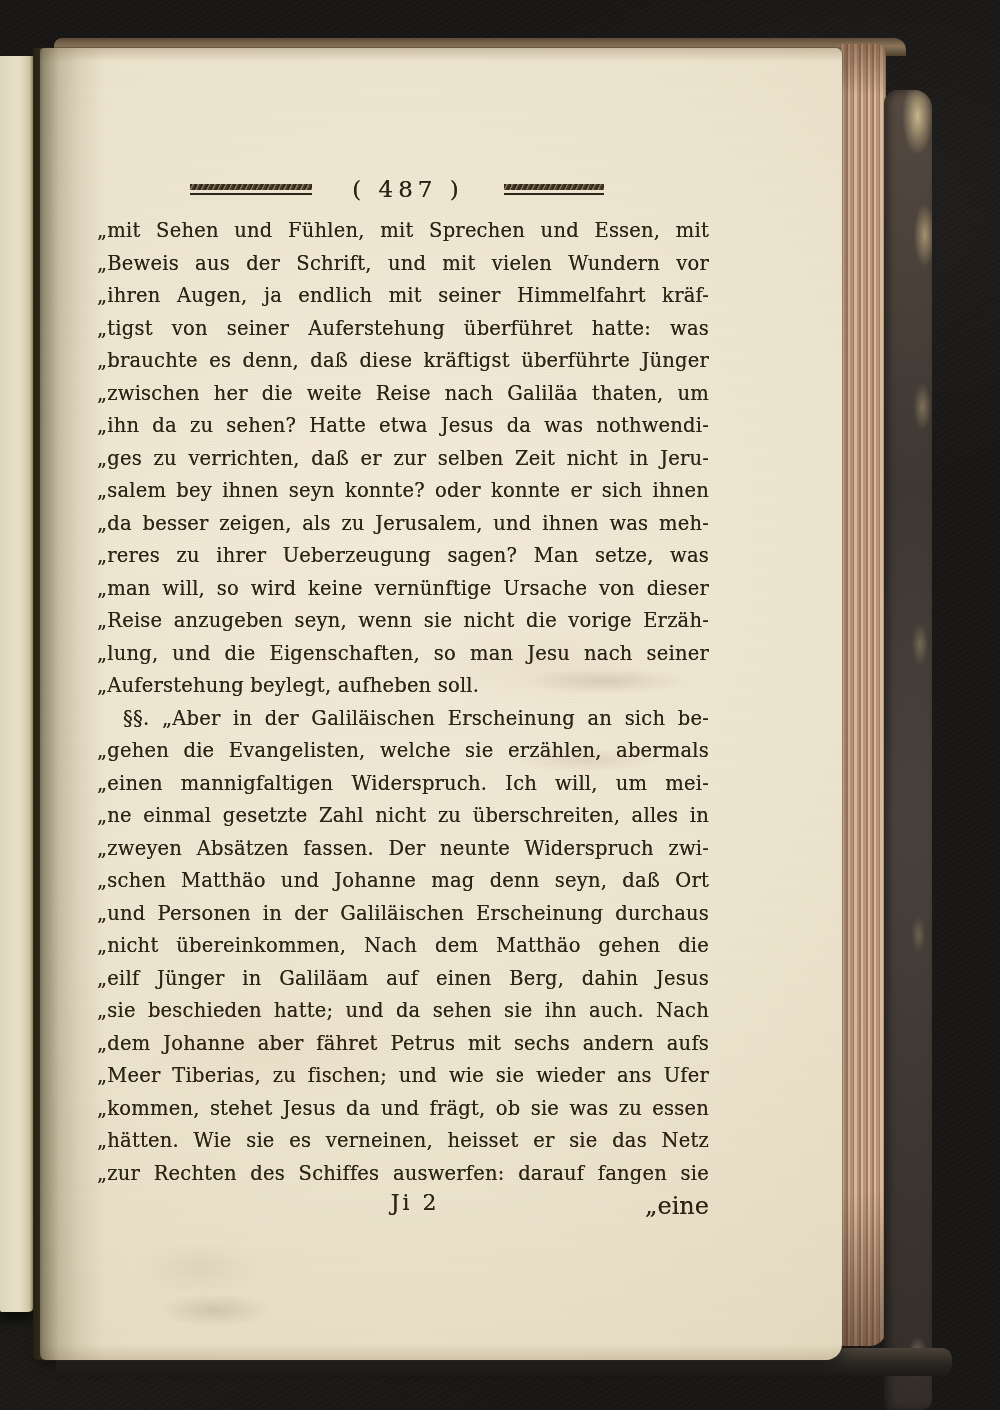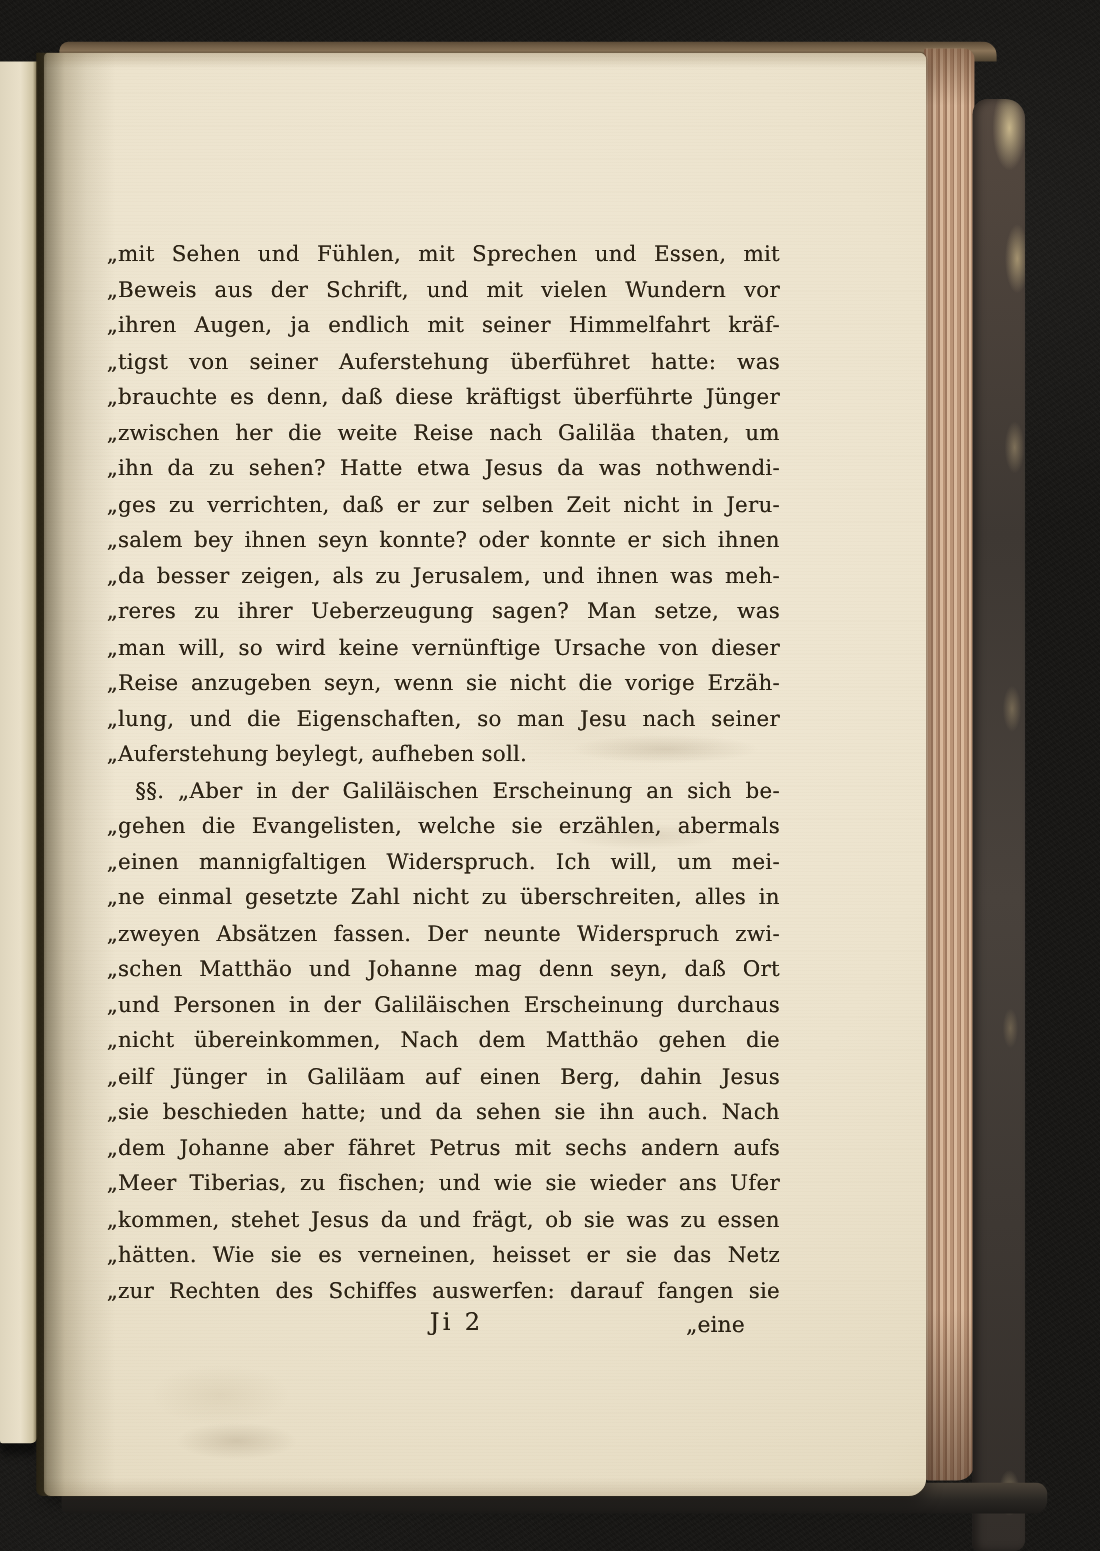--- a/index.html
+++ b/index.html
@@ -136,35 +136,40 @@
   
   .footer {
     position:absolute; left:57px; top:1142px; width:612px; height:36px;
     color:#2c2315; font-size:21px;
     text-shadow:0 0 0.6px rgba(44,35,21,0.75);
   }
   .signature {
     position:absolute; left:50%; transform:translateX(-58%);
     letter-spacing:3px; font-size:22px;margin-left:16px;
   }
-  .catchword { position:absolute; right:32px; top:2px; font-size:20px; }
+  .catchword { position:absolute; right:0; top:2px; font-size:24px; }
 </style>
 </head>
 <body>
 
 <div class="scene">
 
   <div class="top-edge"></div>
   <div class="prev-page"></div>
   <div class="fore-edge"></div>
   <div class="cover-edge"></div>
   <div class="bottom-edge"></div>
 
   <div class="page">
 
+    <div class="header">
+      <span class="rule rule-left"></span>
+      <span class="pagenum">( 487 )</span>
+      <span class="rule rule-right"></span>
+    </div>
 
     <div class="smudge smudge-a"></div>
     <div class="smudge smudge-b"></div>
     <div class="smudge smudge-c"></div>
 
     <div class="text-block">
       <div class="line">„mit Sehen und Fühlen, mit Sprechen und Essen, mit</div>
       <div class="line">„Beweis aus der Schrift, und mit vielen Wundern vor</div>
       <div class="line">„ihren Augen, ja endlich mit seiner Himmelfahrt kräf-</div>
       <div class="line">„tigst von seiner Auferstehung überführet hatte: was</div>

